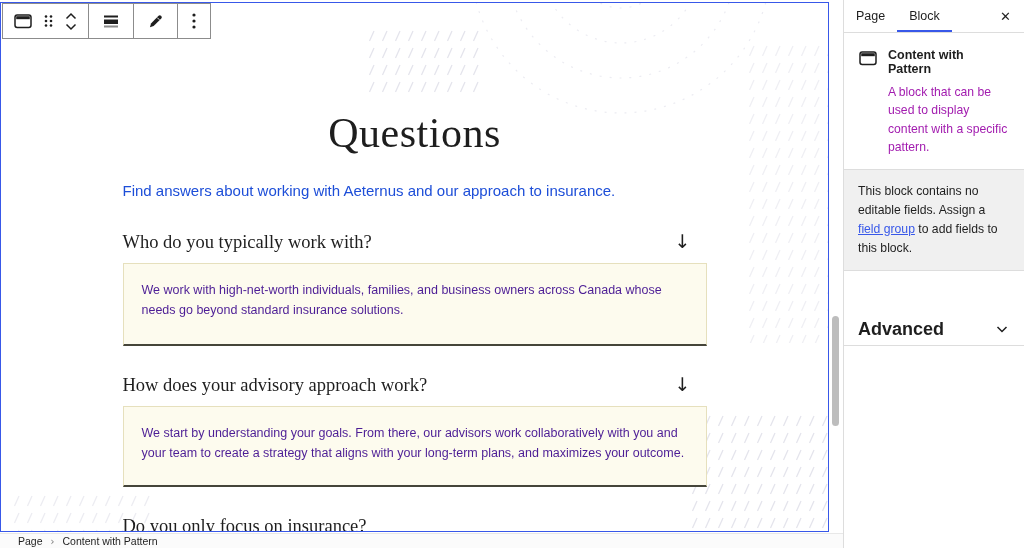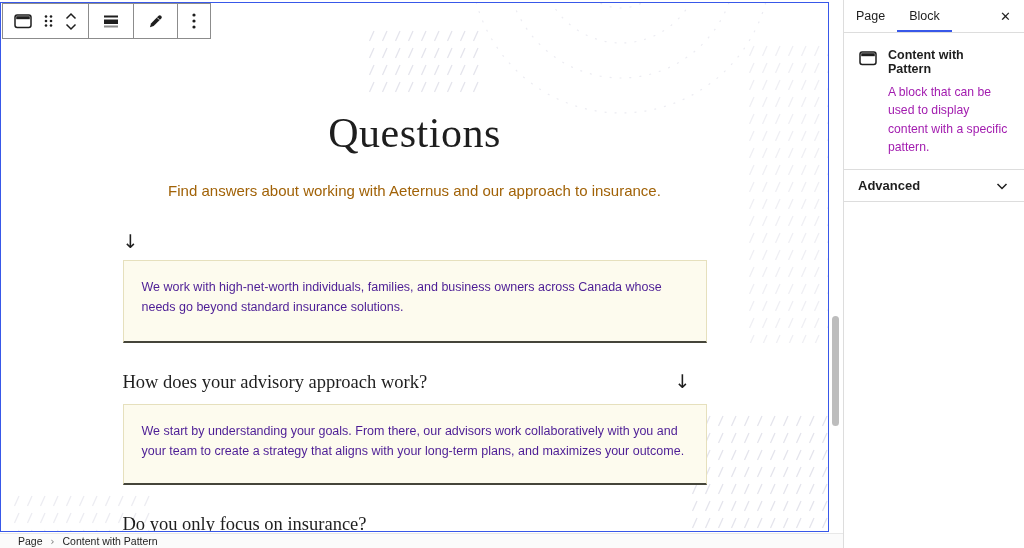--- a/index.html
+++ b/index.html
@@ -10,21 +10,21 @@
   
   .canvas-wrap { position:absolute; left:0; top:0; width:843px; height:533px; background:#fff; }
   .canvas { position:absolute; left:0; top:2px; width:829px; height:530px;
             border:1.5px solid #3858e9; background:#fff; overflow:hidden; }
   .doc { position:relative; width:100%; height:100%; overflow:hidden; }
   .deco { position:absolute; z-index:0; pointer-events:none; }
   .doc-inner { position:relative; z-index:1; width:584px; margin:12px auto; padding-top:96px; }
 
   .page-title { font-family:"Liberation Serif", serif; font-weight:400; font-size:42px;
                 line-height:1.05; text-align:center; letter-spacing:.5px; }
-  .page-subtitle { margin-top:26px; text-align:center; font-size:15px; line-height:1.3; color:#a16207; }
+  .page-subtitle { margin-top:26px; font-size:15px; line-height:1.3; color:#1d4ed8; }
 
   .faq-head { display:flex; justify-content:space-between; align-items:flex-start;
               margin-top:30px; padding-right:16px; }
   .faq-head.h2 { margin-top:28px; } .faq-head.h3 { margin-top:28px;flex-direction:column; }
   .faq-q { font-family:"Liberation Serif", serif; font-weight:400; font-size:18.5px; line-height:1.25; }
   .arrow { font-family:"DejaVu Sans", sans-serif; font-size:19px; line-height:1.1;
            font-weight:400; color:#1e1e1e; }
   .answer { margin-top:9px; min-height:83px; background:#fdfbee;
             border:1px solid #e6e0bd; border-bottom:2px solid #45453a;
             padding:16px 18px 0 18px; }
@@ -64,21 +64,21 @@
                font-size:13px; color:#1e1e1e; cursor:pointer;
                font-family:"DejaVu Sans", sans-serif; }
   .block-card { display:flex; gap:10px; padding:14px 14px 13px 14px; border-bottom:1px solid #ddd; }
   .block-card-title { font-weight:700; font-size:12.5px; margin:1px 0 7px 0; }
   .block-card-desc { font-size:12.2px; line-height:1.5; color:#a21caf; }
   .notice { background:#f0f0f0; padding:12px 14px; font-size:12.2px; line-height:1.55;
             border-bottom:1px solid #ddd; color:#1e1e1e; }
   .notice a { color:#3858e9; text-decoration:underline; cursor:pointer; }
   .advanced-row { display:flex; align-items:center; justify-content:space-between;
                   height:32px; padding:0 14px; border-bottom:1px solid #ddd;
-                  font-weight:600; font-size:13px; cursor:pointer; }
+                  font-weight:600; font-size:18px; cursor:pointer;margin-top:43px; }
 </style>
 </head>
 <body>
 
 <svg width="0" height="0" style="position:absolute" aria-hidden="true">
   <defs>
     <pattern id="p-dash" patternUnits="userSpaceOnUse" width="13" height="17">
       <line x1="3.5" y1="13" x2="8" y2="3" stroke="#e4e4ec" stroke-width="1.3"></line>
     </pattern>
   </defs>
@@ -109,20 +109,21 @@
           </svg>
         <svg class="deco" style="left:10px;top:490px;opacity:.7" width="140" height="40">
             <rect width="100%" height="100%" fill="url(#p-dash)"></rect>
           </svg>
 
         <div class="doc-inner">
           <h1 class="page-title">Questions</h1>
           <p class="page-subtitle">Find answers about working with Aeternus and our approach to insurance.</p>
 
           <div class="faq-head">
+            <h3 class="faq-q">Who do you typically work with?</h3>
             <span class="arrow">↓</span>
           </div>
           <div class="answer">
             <p>We work with high-net-worth individuals, families, and business owners across Canada whose needs go beyond standard insurance solutions.</p>
           </div>
 
           <div class="faq-head h2">
             <h3 class="faq-q">How does your advisory approach work?</h3>
             <span class="arrow">↓</span>
           </div>
@@ -218,20 +219,23 @@
       <svg width="20" height="20" viewBox="0 0 20 20" style="flex:none;margin-top:1px">
         <rect x="2" y="4" width="16" height="12.5" rx="2.2" fill="none" stroke="#1e1e1e" stroke-width="1.5"></rect>
         <path d="M3.2 5.2h13.6v3H3.2z" fill="#1e1e1e"></path>
       </svg>
       <div>
         <div class="block-card-title">Content with Pattern</div>
         <div class="block-card-desc">A block that can be used to display content with a specific pattern.</div>
       </div>
     </div>
 
+    <div class="notice">
+      <span>This block contains no editable fields. Assign a </span><a>field group</a><span> to add fields to this block.</span>
+    </div>
 
     <div class="advanced-row">
       <span>Advanced</span>
       <svg width="16" height="16" viewBox="0 0 16 16">
         <path d="M3.5 6 8 10.5 12.5 6" fill="none" stroke="#1e1e1e" stroke-width="1.5"></path>
       </svg>
     </div>
   </aside>
 
 </div>

